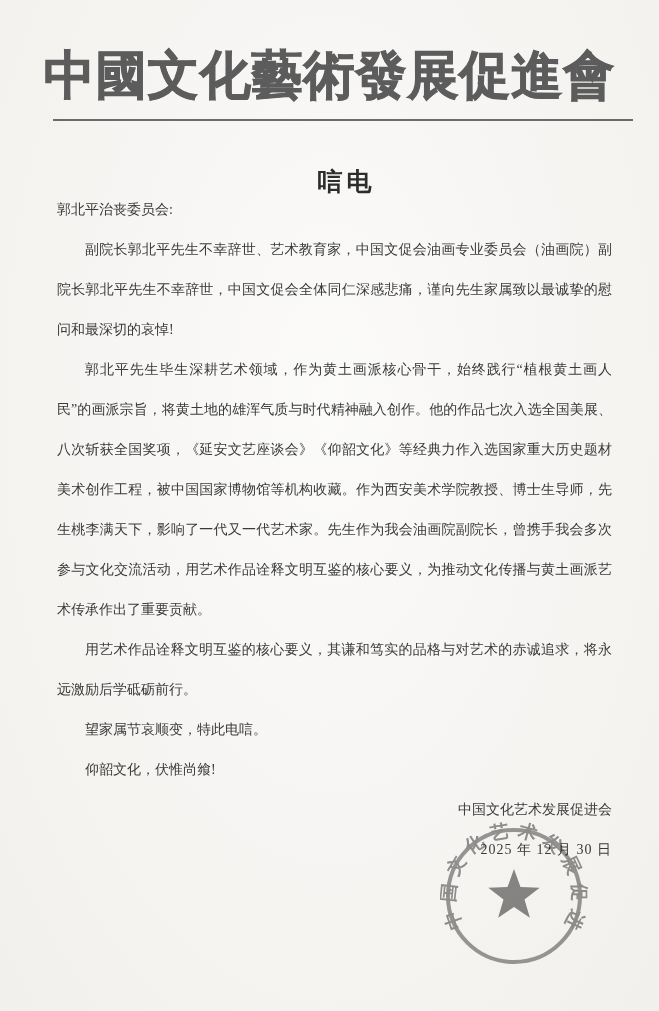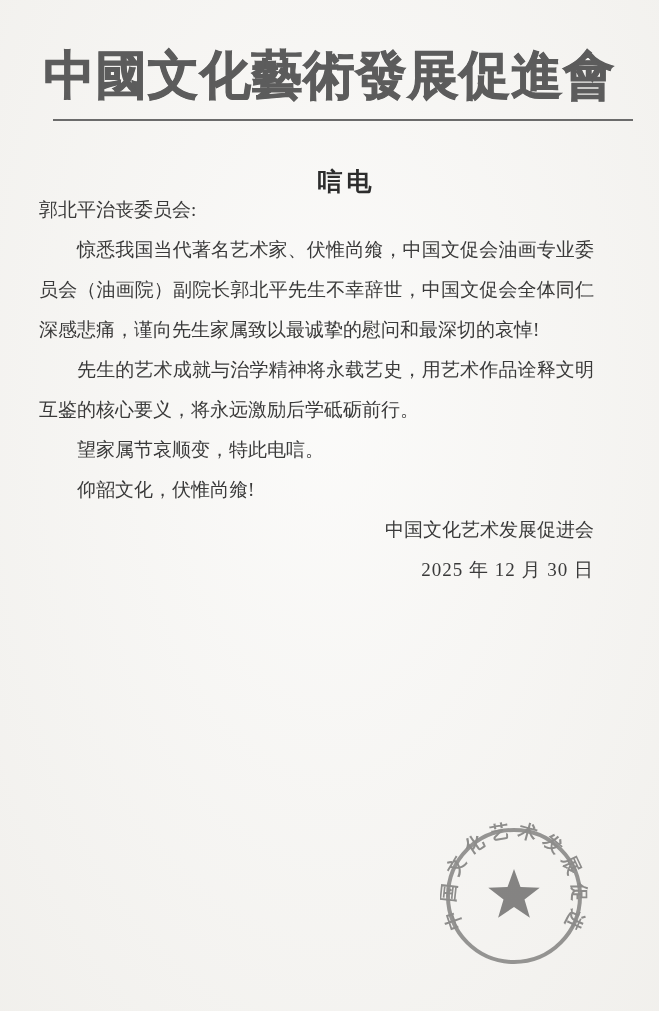--- a/index.html
+++ b/index.html
@@ -56,23 +56,23 @@
     line-height: 32px;
     font-weight: bold;
     letter-spacing: 4px;
     color: #2d2d2d;
   }
 
   
   .body-block {
     position: absolute;
     top: 190px;
-    left: 39px;
+    left: 57px;
     width: 555px;
-    font-size: 19px;
+    font-size: 14px;
     line-height: 40px;
     text-align: justify;
     text-justify: inter-character;
   }
   .body-block p { margin: 0; }
   .salutation { text-indent: 0; }
   .body-paragraphs p { text-indent: 2em; }
 
   
   .sign-block { text-align: right; }
@@ -102,22 +102,23 @@
 
   <div class="letterhead-name">中國文化藝術發展促進會</div>
   <div class="letterhead-rule"></div>
 
   <h1 class="doc-title">唁电</h1>
 
   <div class="body-block">
     <p class="salutation">郭北平治丧委员会:</p>
 
     <div class="body-paragraphs">
-        <p>惊悉我国当代著名艺术家、伏惟尚飨，中国文促会油画专业委员会（油画院）副院长郭北平先生不幸辞世，中国文促会全体同仁深感悲痛，谨向先生家属致以最诚挚的慰问和最深切的哀悼!</p>
-        <p>先生的艺术成就与治学精神将永载艺史，用艺术作品诠释文明互鉴的核心要义，将永远激励后学砥砺前行。</p>
+        <p>副院长郭北平先生不幸辞世、艺术教育家，中国文促会油画专业委员会（油画院）副院长郭北平先生不幸辞世，中国文促会全体同仁深感悲痛，谨向先生家属致以最诚挚的慰问和最深切的哀悼!</p>
+        <p>郭北平先生毕生深耕艺术领域，作为黄土画派核心骨干，始终践行“植根黄土画人民”的画派宗旨，将黄土地的雄浑气质与时代精神融入创作。他的作品七次入选全国美展、八次斩获全国奖项，《延安文艺座谈会》《仰韶文化》等经典力作入选国家重大历史题材美术创作工程，被中国国家博物馆等机构收藏。作为西安美术学院教授、博士生导师，先生桃李满天下，影响了一代又一代艺术家。先生作为我会油画院副院长，曾携手我会多次参与文化交流活动，用艺术作品诠释文明互鉴的核心要义，为推动文化传播与黄土画派艺术传承作出了重要贡献。</p>
+        <p>用艺术作品诠释文明互鉴的核心要义，其谦和笃实的品格与对艺术的赤诚追求，将永远激励后学砥砺前行。</p>
         <p>望家属节哀顺变，特此电唁。</p>
         <p>仰韶文化，伏惟尚飨!</p>
       </div>
 
     <div class="sign-block">
       <p class="sign-org">中国文化艺术发展促进会</p>
       <p class="sign-date">2025 年 12 月 30 日</p>
     </div>
   </div>
 

